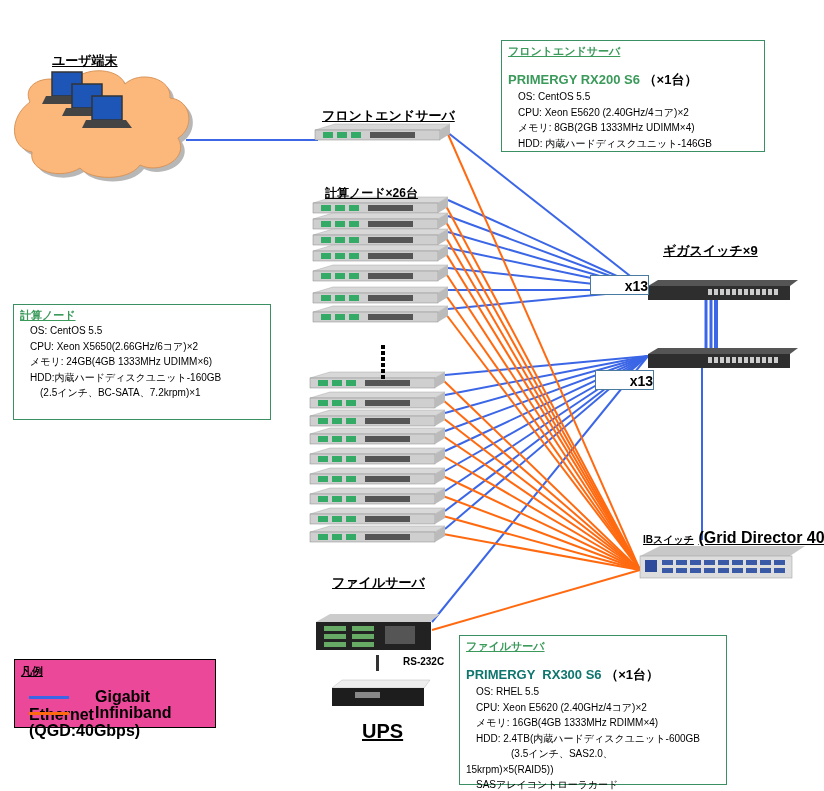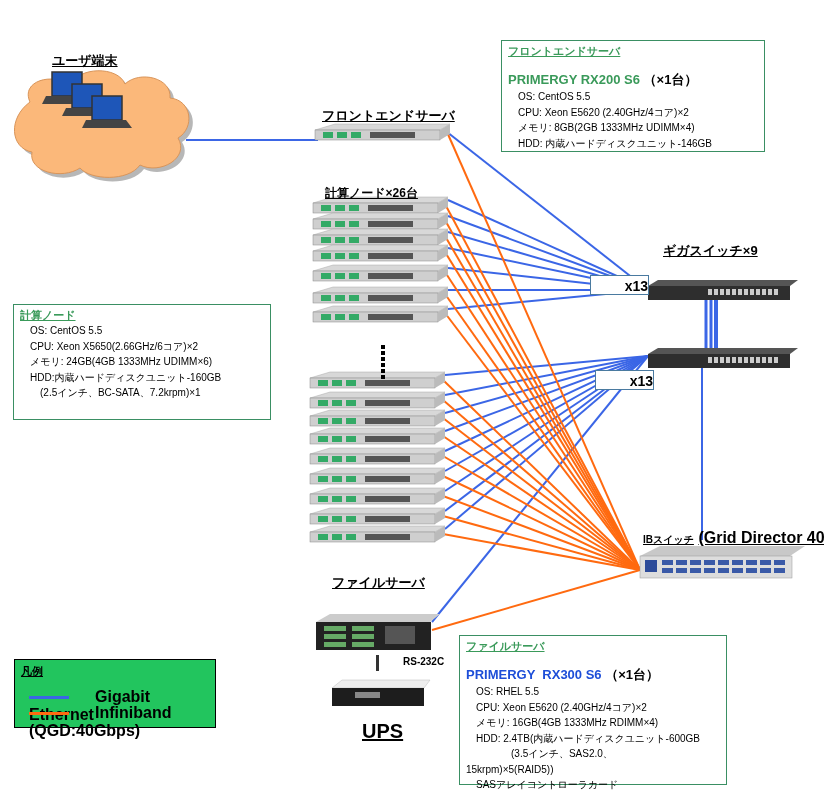--- a/index.html
+++ b/index.html
@@ -8,21 +8,21 @@
   .abs { position:absolute; }
   .label { font-weight:bold; text-decoration:underline; font-size:13px; white-space:nowrap; }
   .info { position:absolute; border:1.5px solid #3a8f63; background:#fff; padding:3px 6px; box-sizing:border-box; }
   .info .ttl { color:#3a9a5a; font-weight:bold; text-decoration:underline; font-size:11px; }
   .info .model { color:#3a9a5a; font-weight:bold; font-size:13px; margin-top:12px; }
   .info .model span { color:#000; font-weight:bold; }
   .info .ln { font-size:10px; line-height:15.5px; padding-left:10px; white-space:nowrap; }
   .info .ln.indent { padding-left:30px; }
   .info .ln.flush { padding-left:0; }
   svg#wires { position:absolute; left:0; top:0; }
-  .legend { position:absolute; left:14px; top:659px; width:200px; height:67px; border:1px solid #000; background:#22c55e; }
+  .legend { position:absolute; left:14px; top:659px; width:200px; height:67px; border:1px solid #000; background:#ec4899; }
   .legend .ttl { position:absolute; left:6px; top:4px; font-size:11px; font-weight:bold; text-decoration:underline; }
   .legend .row { position:absolute; left:14px; height:14px; font-size:16px; font-weight:bold; }
   .legend .sw { display:inline-block; width:40px; height:3px; vertical-align:middle; margin-right:26px; }
   .x13 { position:absolute; width:59px; height:20px; border:1.5px solid #4a7aa0; background:#fff;
          font-weight:bold; font-size:14px; text-align:right; line-height:20px; box-sizing:border-box; }
 </style>
 </head>
 <body>
 
 <svg id="wires" width="824" height="791">
@@ -355,21 +355,21 @@
   <div class="ttl">計算ノード</div>
   <div class="ln">OS: CentOS 5.5</div>
   <div class="ln">CPU: Xeon X5650(2.66GHz/6コア)×2</div>
   <div class="ln">メモリ: 24GB(4GB 1333MHz UDIMM×6)</div>
   <div class="ln">HDD:内蔵ハードディスクユニット-160GB</div>
   <div class="ln" style="padding-left:20px;">(2.5インチ、BC-SATA、7.2krpm)×1</div>
 </div>
 
 <div class="info" style="left:459px;top:635px;width:268px;height:150px;">
   <div class="ttl">ファイルサーバ</div>
-  <div class="model"><span style="color:#1d4ed8;white-space:pre">PRIMERGY  RX300 S6</span> <span>（×1台）</span></div>
+  <div class="model"><span style="color:#0f766e;white-space:pre">PRIMERGY  RX300 S6</span> <span>（×1台）</span></div>
   <div class="ln">OS: RHEL 5.5</div>
   <div class="ln">CPU: Xeon E5620 (2.40GHz/4コア)×2</div>
   <div class="ln">メモリ: 16GB(4GB 1333MHz RDIMM×4)</div>
   <div class="ln">HDD: 2.4TB(内蔵ハードディスクユニット-600GB</div>
   <div class="ln indent" style="padding-left:45px;">(3.5インチ、SAS2.0、</div>
   <div class="ln flush">15krpm)×5(RAID5))</div>
   <div class="ln">SASアレイコントローラカード</div>
 </div>
 
 <div class="legend">

